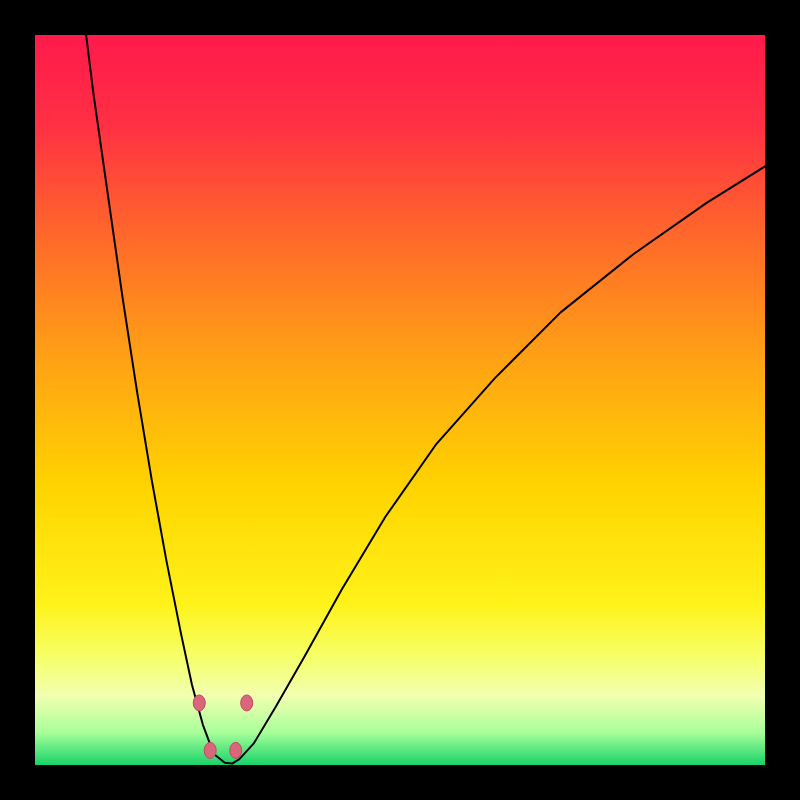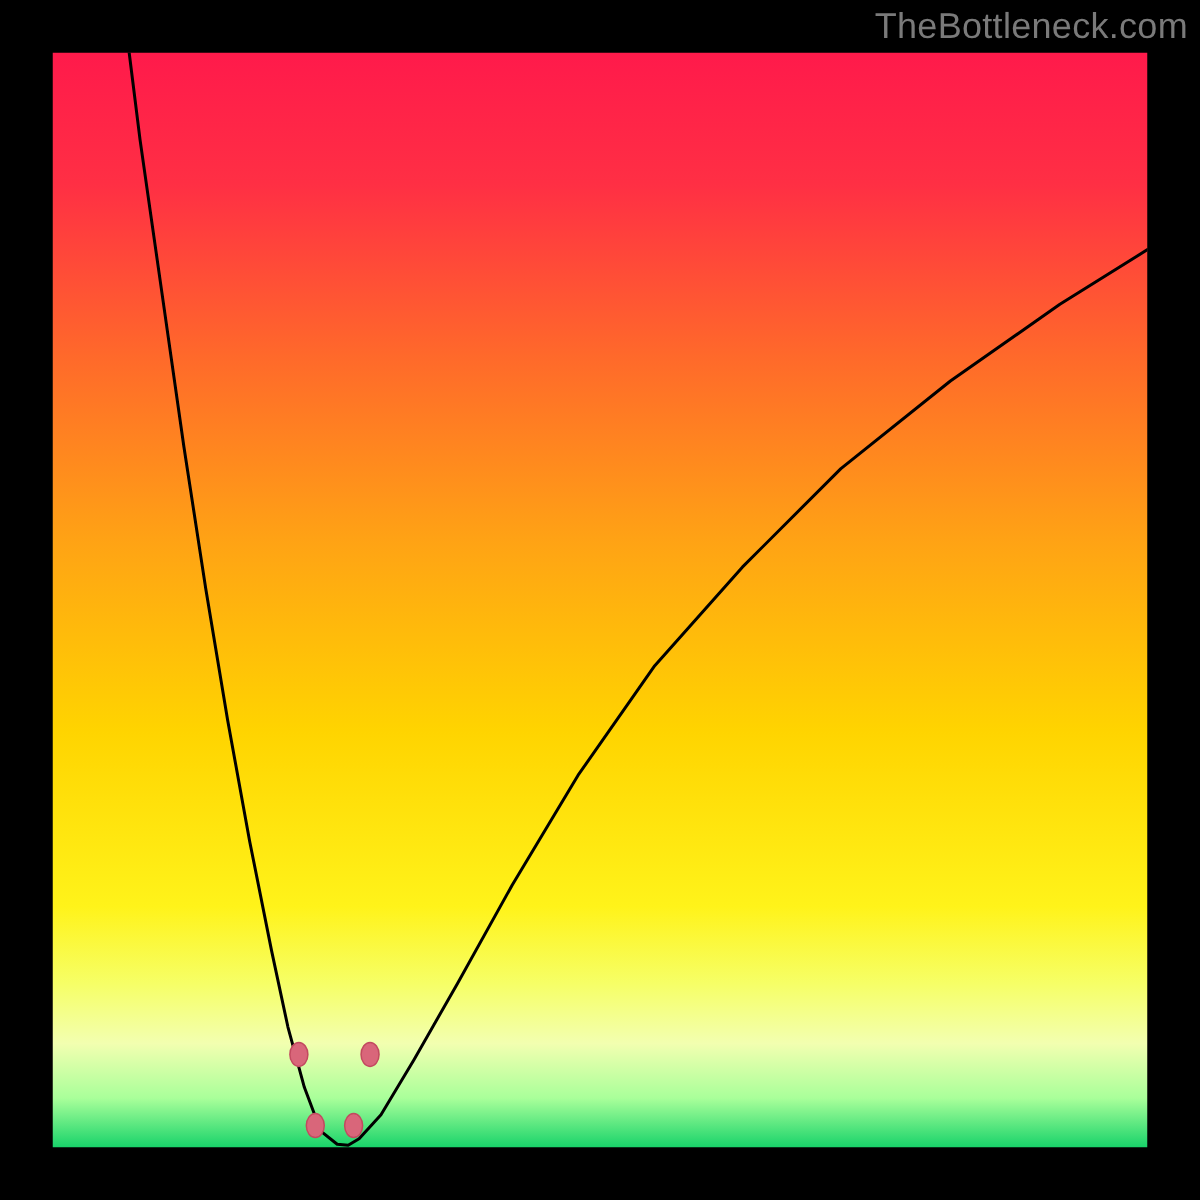--- a/index.html
+++ b/index.html
@@ -33,21 +33,20 @@
     letter-spacing: 0.2px;
   }
   svg {
     display: block;
   }
 </style>
 </head>
 <body>
 <div class="frame">
 
-  <div class="watermark">TheBottleneck.com</div>
 
   <div class="plot-area" style="left: 35px; top: 35px; width: 730px; height: 730px;">
     <svg id="chart-svg" width="730" height="730" viewBox="0 0 730 730">
         <defs>
           <linearGradient id="bg-grad" x1="0" y1="0" x2="0" y2="1">
             <stop offset="0%" stop-color="#ff1a4b"></stop>
             <stop offset="12%" stop-color="#ff2f44"></stop>
             <stop offset="28.000000000000004%" stop-color="#ff6a2a"></stop>
             <stop offset="45%" stop-color="#ffa414"></stop>
             <stop offset="62%" stop-color="#ffd400"></stop>

